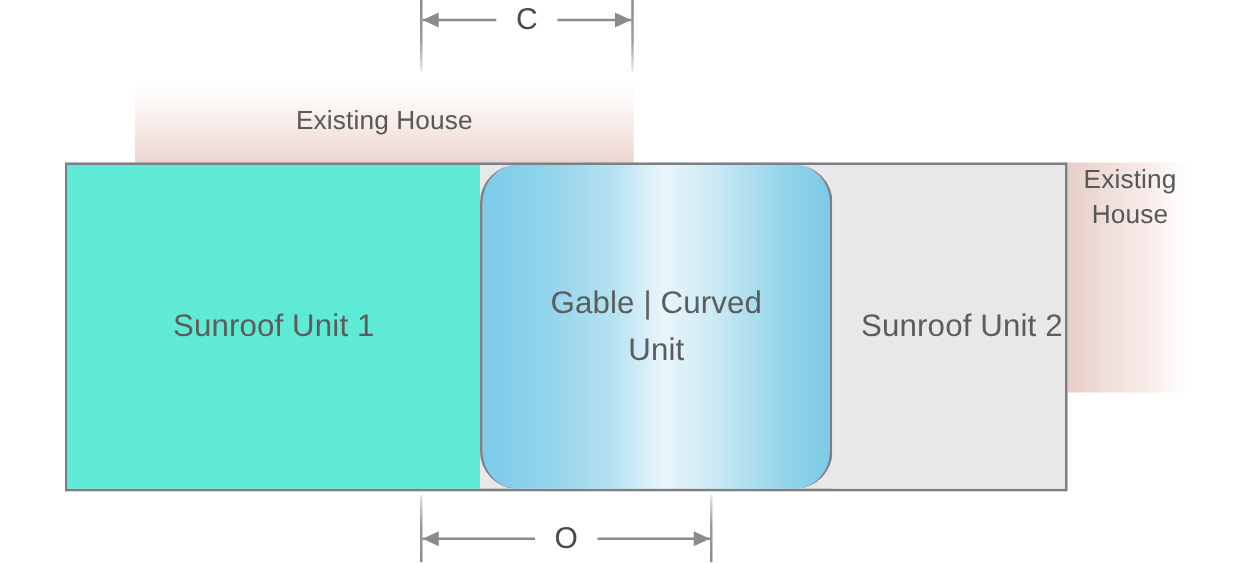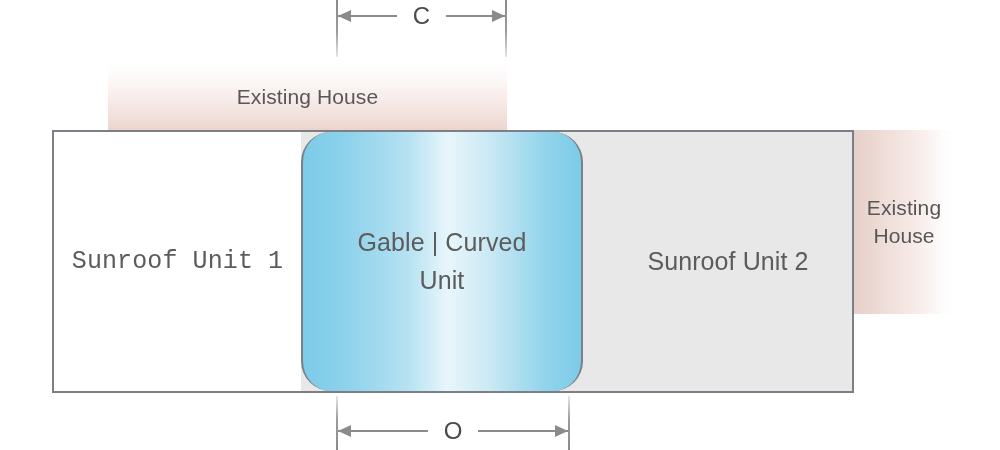--- a/index.html
+++ b/index.html
@@ -32,21 +32,20 @@
     box-sizing: border-box;
   }
   .house-right {
     position: absolute;
     left: 854px;
     top: 130px;
     width: 100px;
     height: 184px;
     background: linear-gradient(to right, #e7cfc8 0%, #eedcd7 28%, #f7ebe8 62%, #fdfbfb 88%, #ffffff 100%);
     display: flex;
-    align-items: center;
     justify-content: center;
     box-sizing: border-box;
   }
   .house-label {
     color: #575757;
     font-size: 21px;
     line-height: 1.32;
     text-align: center;
     letter-spacing: 0.1px;
     white-space: pre-line;
@@ -65,21 +64,21 @@
     background: #e8e8e8;
   }
   .unit {
     position: relative;
     display: flex;
     align-items: center;
     justify-content: center;
     box-sizing: border-box;
     height: 100%;
   }
-  .unit-1 { width: 247px; background: #ffffff; font-family: Liberation Mono, monospace; }
+  .unit-1 { width: 330px; background: #5eead4; }
   .unit-gable {
     width: 282px;
     background: linear-gradient(to right,
         #7ccbe8 0%,
         #8ed2eb 16%,
         #b6e2f2 38%,
         #e8f6fb 52%,
         #cdeaf5 66%,
         #95d5ec 86%,
         #7ccbe8 100%);

